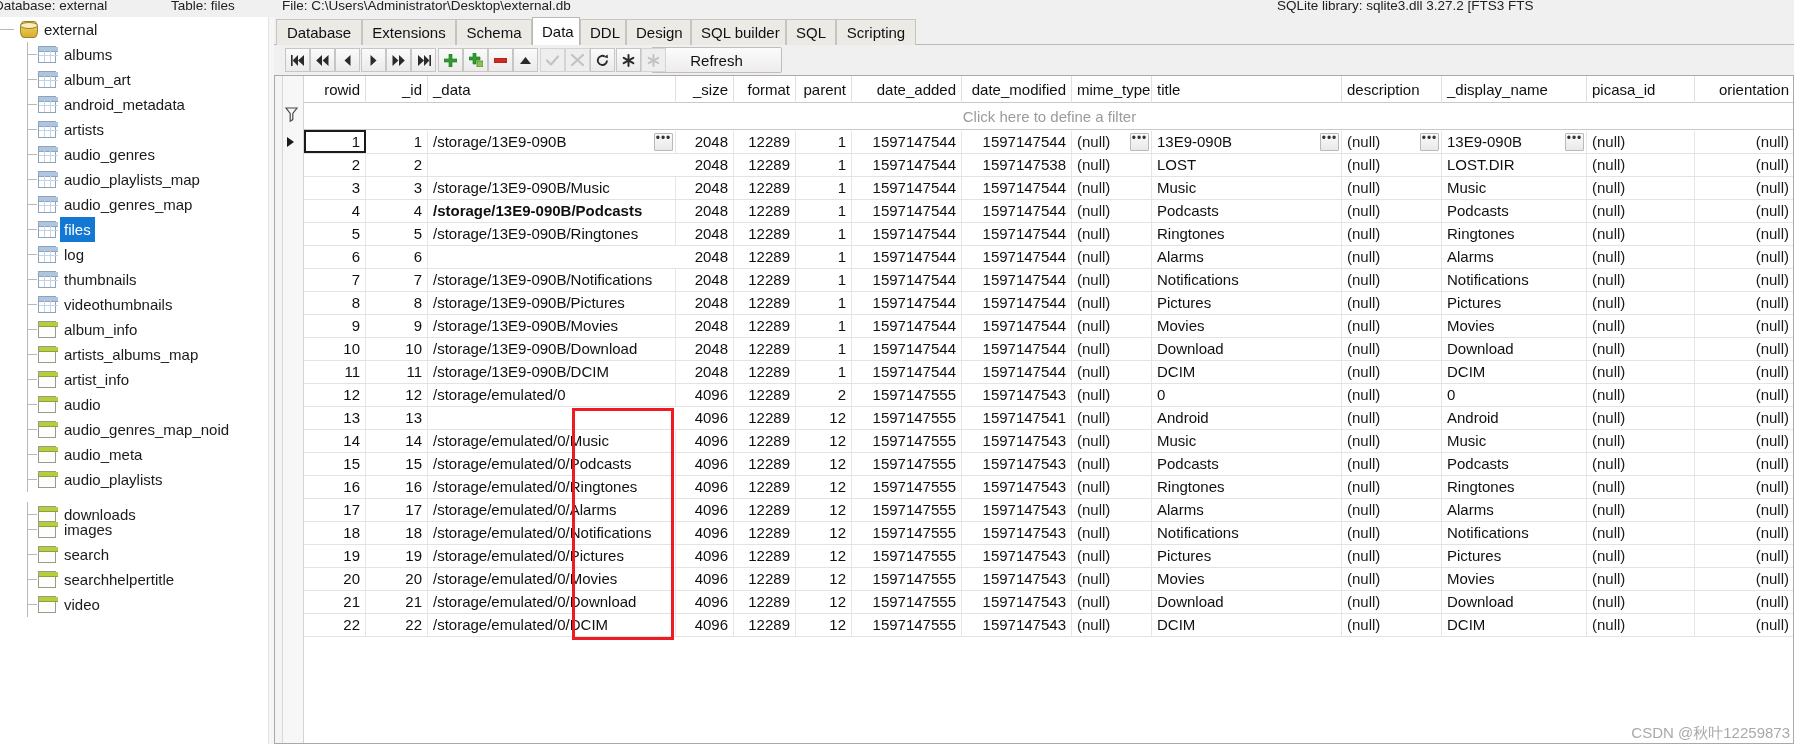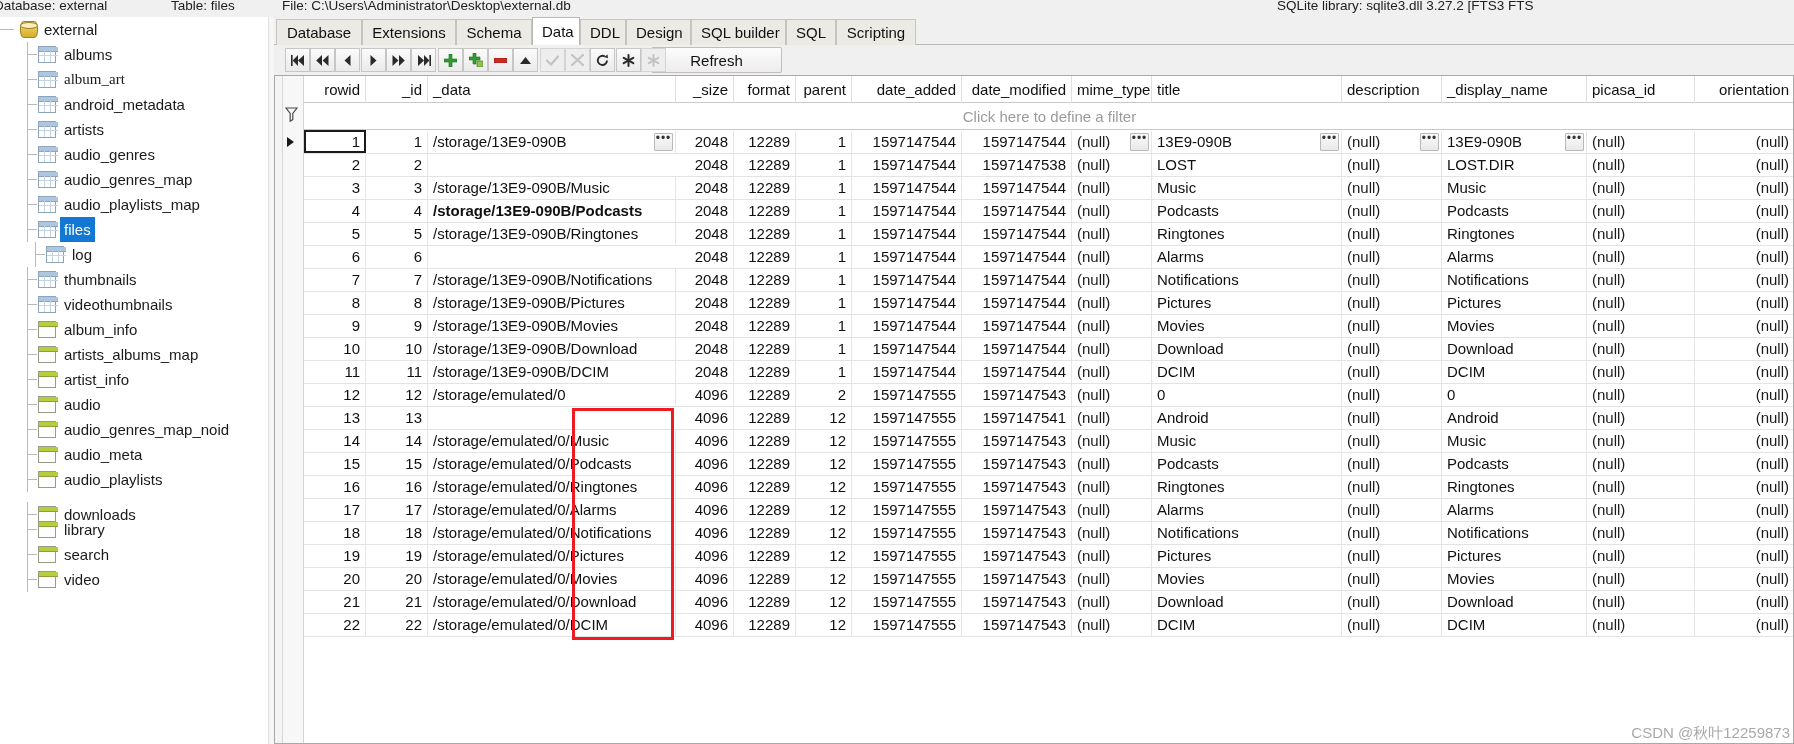--- a/index.html
+++ b/index.html
@@ -234,21 +234,21 @@
       <div class="rootelbow"></div>
       <div class="ico ico-db"></div>
       <span class="tlabel">external</span>
     </div>
     <div class="tnode child" style="top: 0px;">
       <div class="vline"></div>
       <div class="elbow"></div>
       <div class="ico ico-table"></div>
       <span class="tlabel">albums</span>
     </div>
-    <div class="tnode child" style="top: 0px; font-family: Liberation Serif, serif;">
+    <div class="tnode child" style="top: 0px;">
       <div class="vline"></div>
       <div class="elbow"></div>
       <div class="ico ico-table"></div>
       <span class="tlabel">album_art</span>
     </div>
     <div class="tnode child" style="top: 0px;">
       <div class="vline"></div>
       <div class="elbow"></div>
       <div class="ico ico-table"></div>
       <span class="tlabel">android_metadata</span>
@@ -262,35 +262,35 @@
     <div class="tnode child" style="top: 0px;">
       <div class="vline"></div>
       <div class="elbow"></div>
       <div class="ico ico-table"></div>
       <span class="tlabel">audio_genres</span>
     </div>
     <div class="tnode child" style="top: 0px;">
       <div class="vline"></div>
       <div class="elbow"></div>
       <div class="ico ico-table"></div>
+      <span class="tlabel">audio_playlists_map</span>
+    </div>
+    <div class="tnode child" style="top: 0px;">
+      <div class="vline"></div>
+      <div class="elbow"></div>
+      <div class="ico ico-table"></div>
       <span class="tlabel">audio_genres_map</span>
     </div>
-    <div class="tnode child" style="top: 0px;">
-      <div class="vline"></div>
-      <div class="elbow"></div>
-      <div class="ico ico-table"></div>
-      <span class="tlabel">audio_playlists_map</span>
-    </div>
     <div class="tnode child sel" style="top: 0px;">
       <div class="vline"></div>
       <div class="elbow"></div>
       <div class="ico ico-table"></div>
       <span class="tlabel">files</span>
     </div>
-    <div class="tnode child" style="top: 0px; margin-left: 8px;">
+    <div class="tnode child" style="top: 0px;">
       <div class="vline"></div>
       <div class="elbow"></div>
       <div class="ico ico-table"></div>
       <span class="tlabel">log</span>
     </div>
     <div class="tnode child" style="top: 0px;">
       <div class="vline"></div>
       <div class="elbow"></div>
       <div class="ico ico-table"></div>
       <span class="tlabel">thumbnails</span>
@@ -346,27 +346,33 @@
     <div class="tnode child" style="top: 10px;">
       <div class="vline"></div>
       <div class="elbow"></div>
       <div class="ico ico-view"></div>
       <span class="tlabel">downloads</span>
     </div>
     <div class="tnode child" style="top: 0px;">
       <div class="vline"></div>
       <div class="elbow"></div>
       <div class="ico ico-view"></div>
-      <span class="tlabel">library</span>
+      <span class="tlabel">images</span>
     </div>
     <div class="tnode child" style="top: 0px;">
       <div class="vline"></div>
       <div class="elbow"></div>
       <div class="ico ico-view"></div>
       <span class="tlabel">search</span>
+    </div>
+    <div class="tnode child" style="top: 0px;">
+      <div class="vline"></div>
+      <div class="elbow"></div>
+      <div class="ico ico-view"></div>
+      <span class="tlabel">searchhelpertitle</span>
     </div>
     <div class="tnode child" style="top: 0px;">
       <div class="vline"></div>
       <div class="elbow"></div>
       <div class="ico ico-view"></div>
       <span class="tlabel">video</span>
     </div>
   </div>
 <div id="tree-scroll-stub"></div>
 

